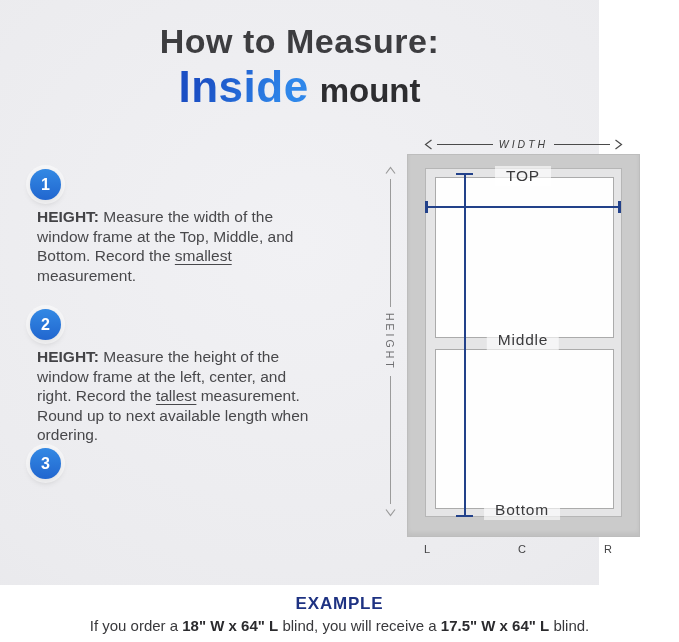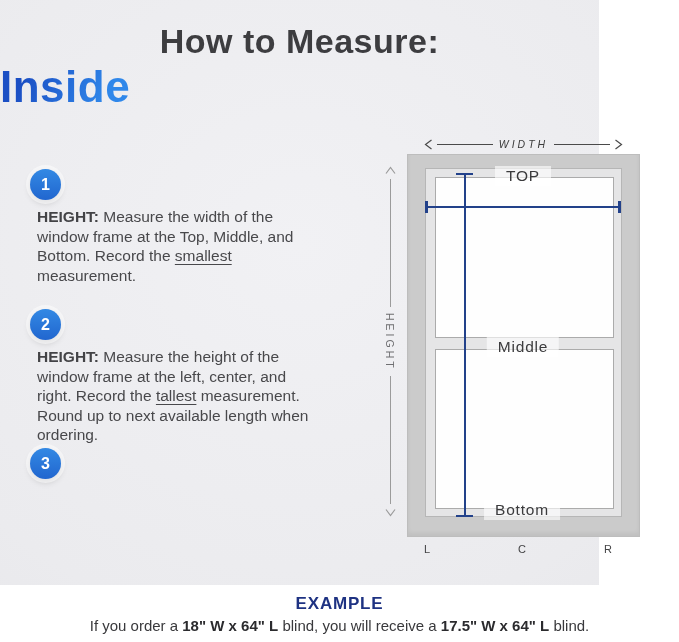--- a/index.html
+++ b/index.html
@@ -9,21 +9,21 @@
     -webkit-font-smoothing:antialiased;
   }
   .canvas{
     position:relative;width:599px;height:642px;
     background:radial-gradient(ellipse 130% 110% at 50% 38%, #f1f1f4 0%, #ebebee 55%, #e2e2e6 100%);
   }
 
   
   .header{position:absolute;top:22px;left:0;width:100%;text-align:center;}
   .title-line1{font-size:34px;font-weight:700;color:var(--text-dark,#3d3d40);letter-spacing:.5px;}
-  .title-line2{margin-top:1px;display:flex;justify-content:center;align-items:baseline;gap:11px;flex-direction:column;}
+  .title-line2{margin-top:1px;display:flex;justify-content:center;align-items:baseline;gap:11px;}
   .title-accent{
     font-size:44px;font-weight:800;letter-spacing:.5px;
     background:linear-gradient(115deg,var(--deep-blue,#1b4fc4) 20%,var(--accent-blue,#2f87ea) 80%);
     -webkit-background-clip:text;background-clip:text;color:transparent;
   }
   .title-rest{font-size:33px;font-weight:600;color:#2d2d30;}
 
   
   .step{position:absolute;left:30px;width:340px;}
   .step-badge{
@@ -82,21 +82,21 @@
   .h-line{left:426px;top:206px;width:195px;height:2px;}
   .h-tick-left{left:425px;top:201px;width:3px;height:12px;}
   .h-tick-right{left:618px;top:201px;width:3px;height:12px;}
 
   .chip{
     position:absolute;transform:translateX(-50%);
     background:rgba(255,255,255,.62);color:#3b3b3d;
     font-size:15.5px;padding:1px 11px;letter-spacing:.8px;white-space:nowrap;
   }
   .chip-top{left:523px;top:166px;}
-  .chip-middle{left:523px;top:337px;text-align:center;}
+  .chip-middle{left:523px;top:330px;text-align:center;}
   .chip-bottom{left:522px;top:500px;}
 
   .lcr{position:absolute;top:543px;font-size:11px;letter-spacing:1px;color:#434345;}
   .lcr-l{left:424px;}
   .lcr-c{left:518px;}
   .lcr-r{left:604px;}
 
   
   .example{
     position:absolute;left:0;top:585px;width:679px;height:57px;
@@ -111,20 +111,21 @@
 </style>
 </head>
 <body>
 
 <div class="canvas">
 
   <div class="header">
     <div class="title-line1">How to Measure:</div>
     <div class="title-line2">
       <span class="title-accent">Inside</span>
+      <span class="title-rest">mount</span>
     </div>
   </div>
 
   <div class="step" id="step-1">
     <div class="step-badge">1</div>
     <p class="step-text"><b>HEIGHT:</b><span> Measure the width of the
 window frame at the Top, Middle, and
 Bottom. Record the </span><span class="u">smallest</span><span>
 measurement.</span></p>
   </div>

